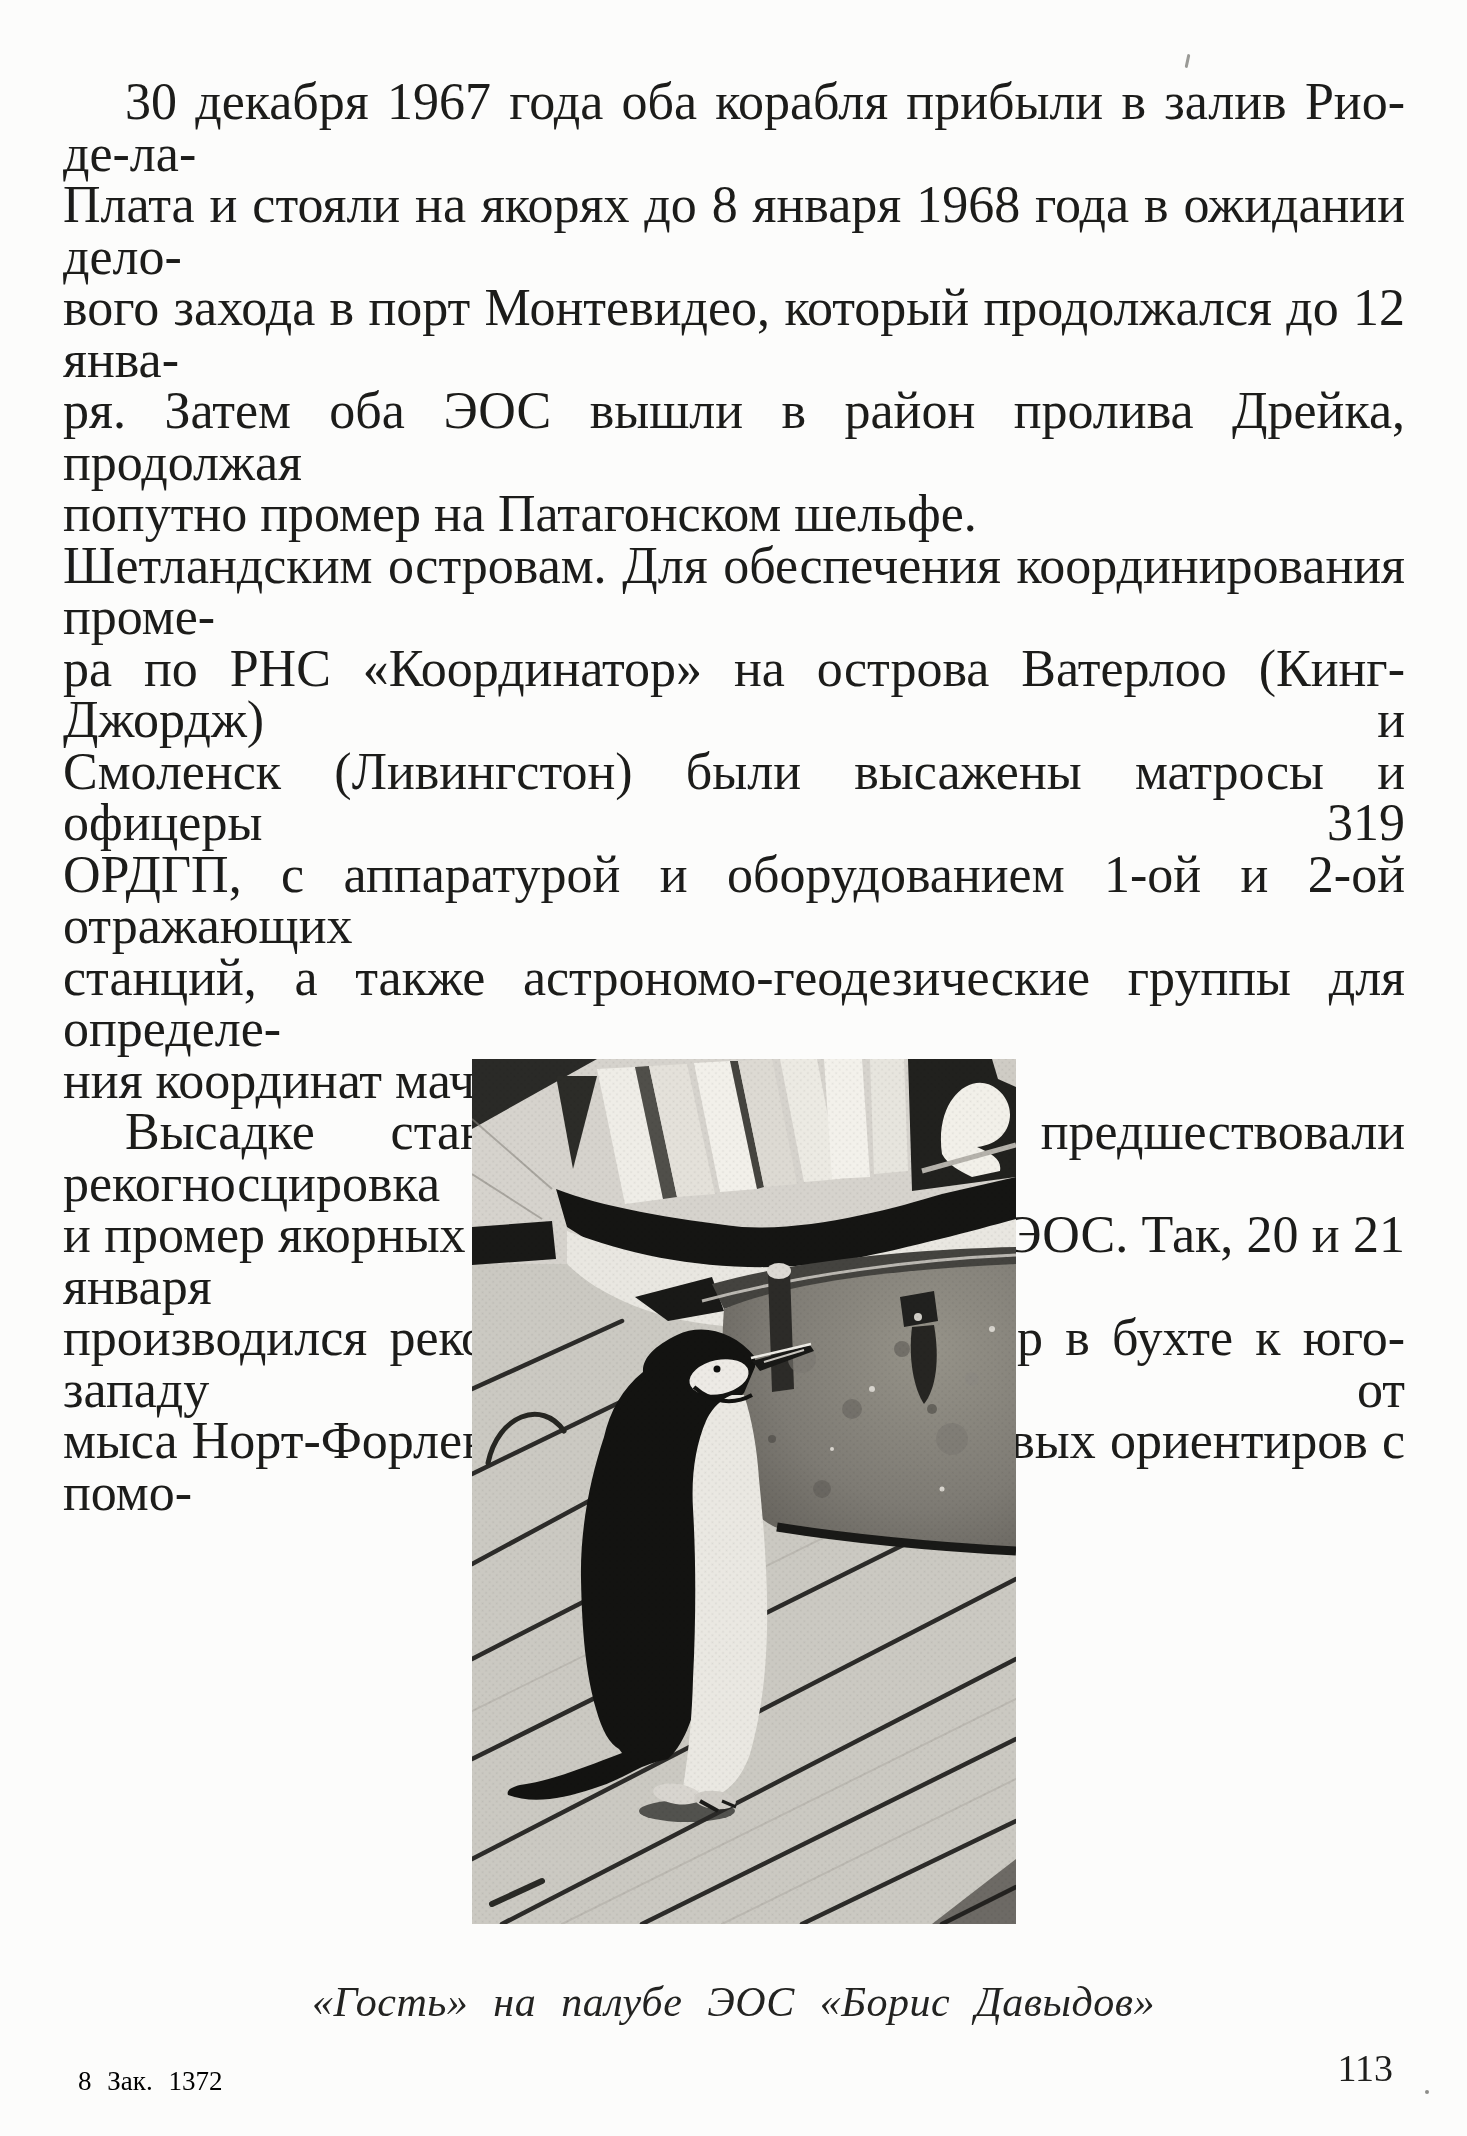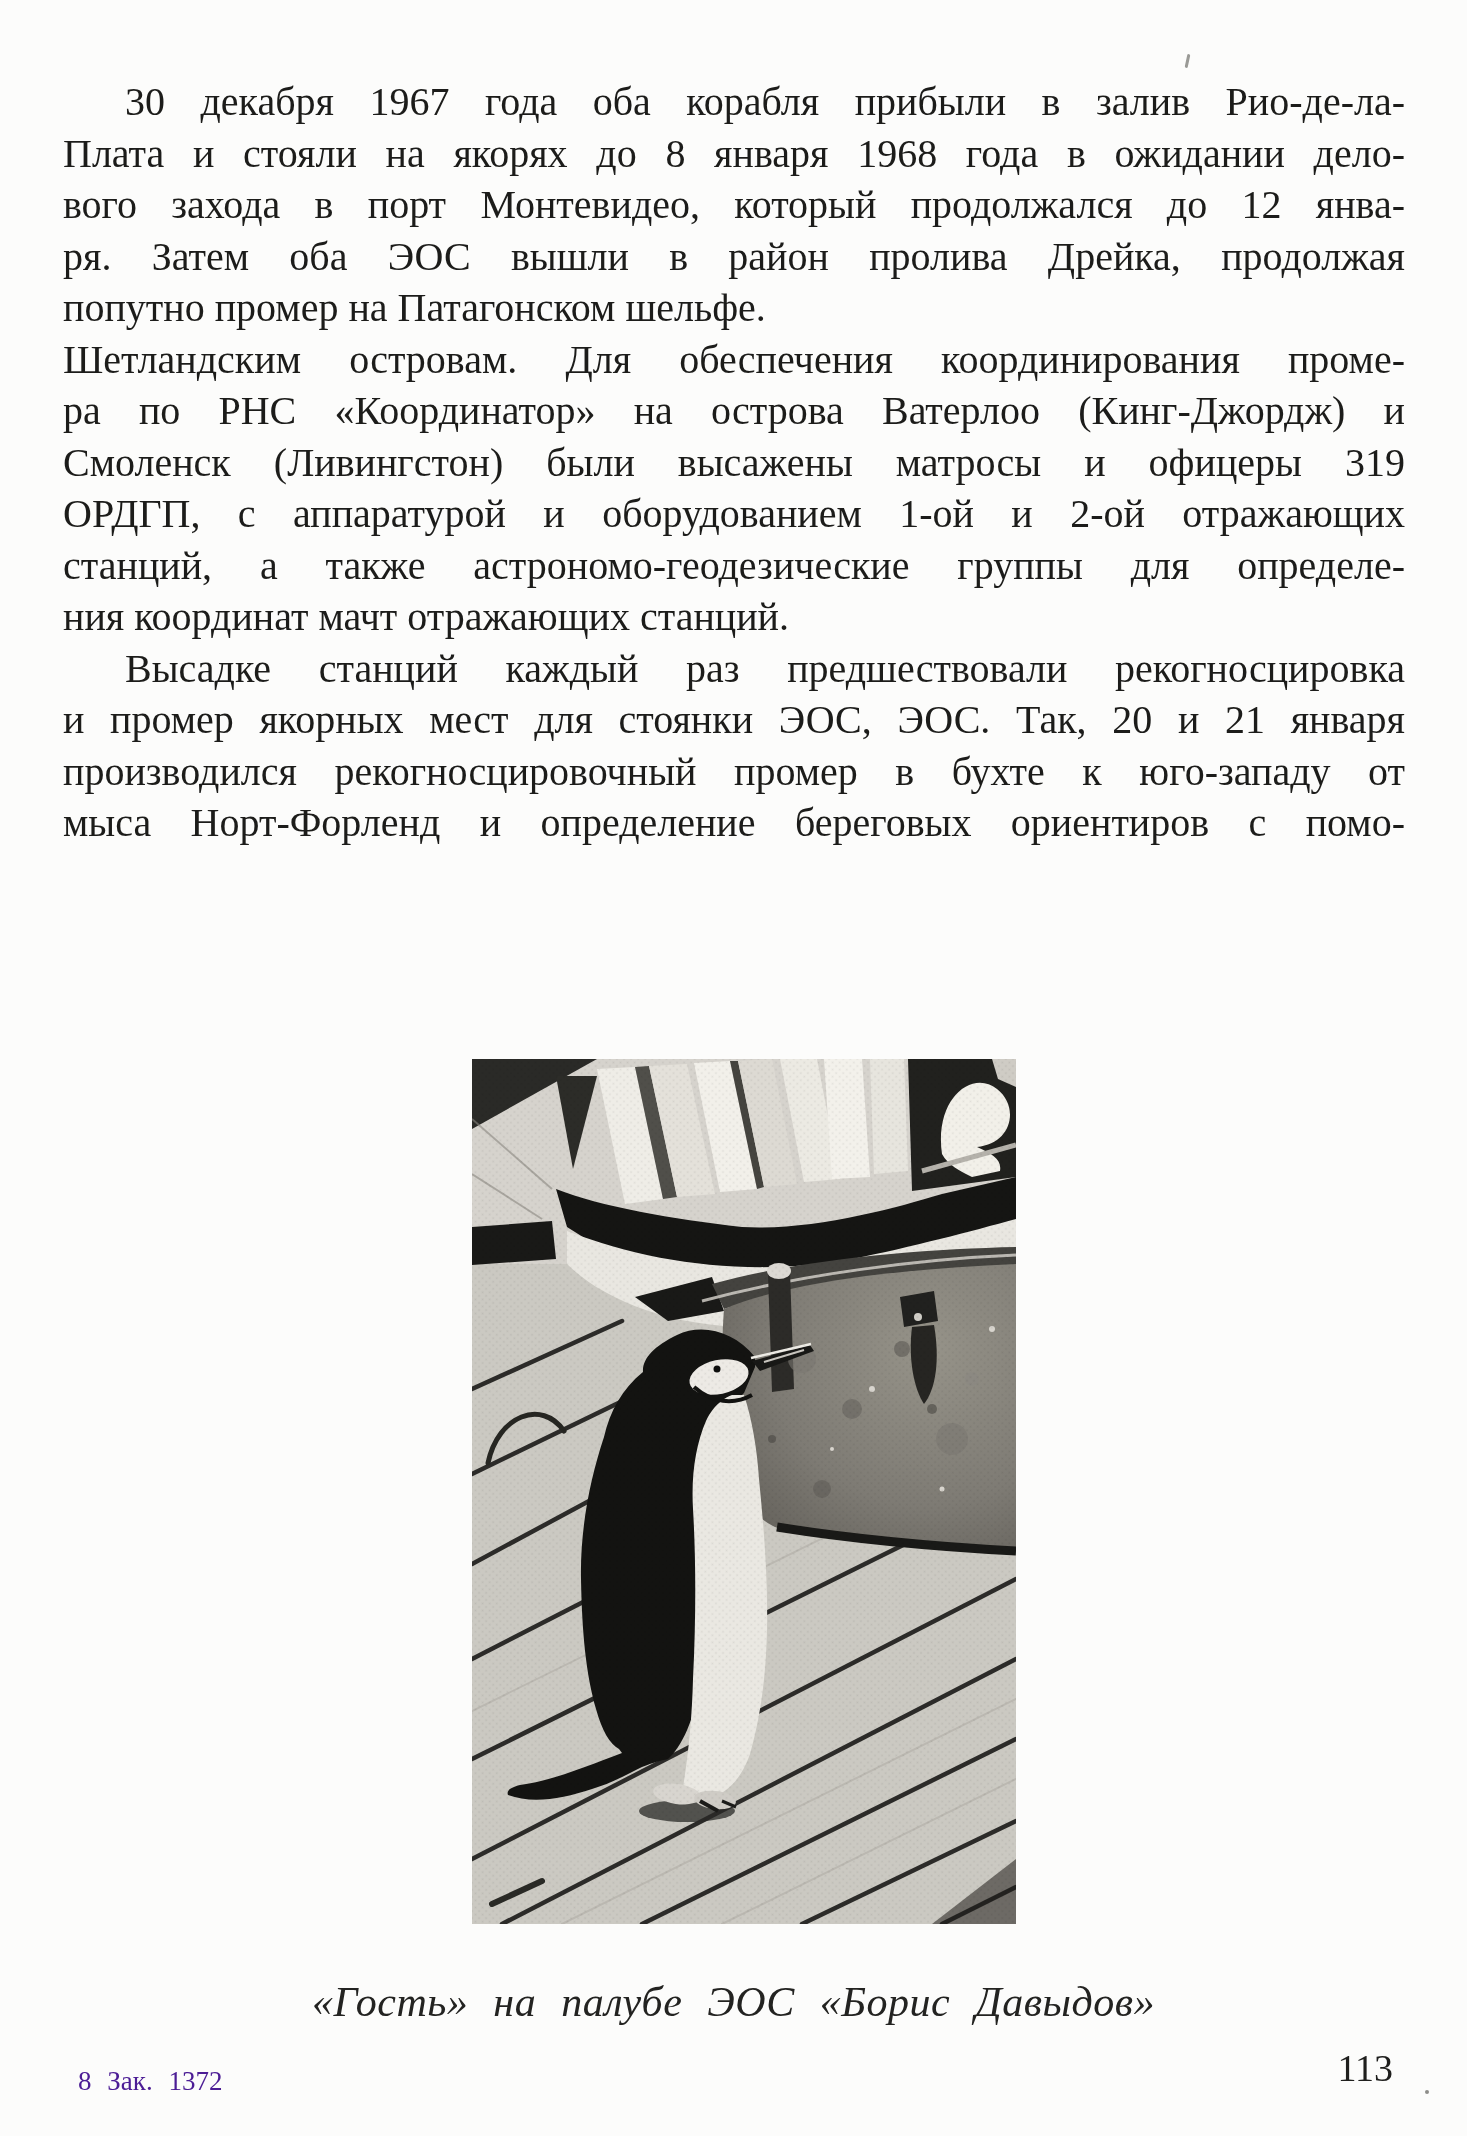--- a/index.html
+++ b/index.html
@@ -1,26 +1,26 @@
 <!DOCTYPE html>
 <html><head>
 <meta charset="utf-8">
 <style>
   html,body{margin:0;padding:0;background:#e8e8e6;}
   .page{position:relative;width:1467px;height:2136px;background:#fcfcfb;margin:0 auto;overflow:hidden;
         font-family:"Liberation Serif","DejaVu Serif",serif;color:#1c1c1a;}
-  .body-text{position:absolute;left:63px;top:76px;width:1342px;font-size:40px;line-height:51.5px;}
+  .body-text{position:absolute;left:63px;top:76px;width:1342px;font-size:52px;line-height:51.5px;}
   .line{text-align:justify;text-align-last:justify;white-space:normal;}
   .line.last{text-align-last:left;}
   .line.indent{text-indent:62px;}
   .photo{position:absolute;left:472px;top:1059px;width:544px;height:865px;margin:0;}
   .photo svg{display:block;width:100%;height:100%;}
   .caption{position:absolute;left:0;top:1978px;width:100%;text-align:center;font-style:italic;
            font-size:42px;word-spacing:14px;letter-spacing:.5px;color:#232321;}
-  .footer-left{position:absolute;left:78px;top:2066px;font-size:27px;word-spacing:9px;color:#4c1d95;}
+  .footer-left{position:absolute;left:78px;top:2066px;font-size:27px;word-spacing:9px;color:#000000;}
   .page-number{position:absolute;right:74px;top:2046px;font-size:38px;color:#1f1f1d;}
   .artifact-tick{position:absolute;left:1186px;top:54px;width:3px;height:14px;background:#9a9a96;
                  transform:rotate(12deg);border-radius:2px;}
   .artifact-dot{position:absolute;left:1425px;top:2090px;width:4px;height:4px;background:#8d8d89;border-radius:50%;}
 </style>
 </head>
 <body>
 
 <div class="page">
 

